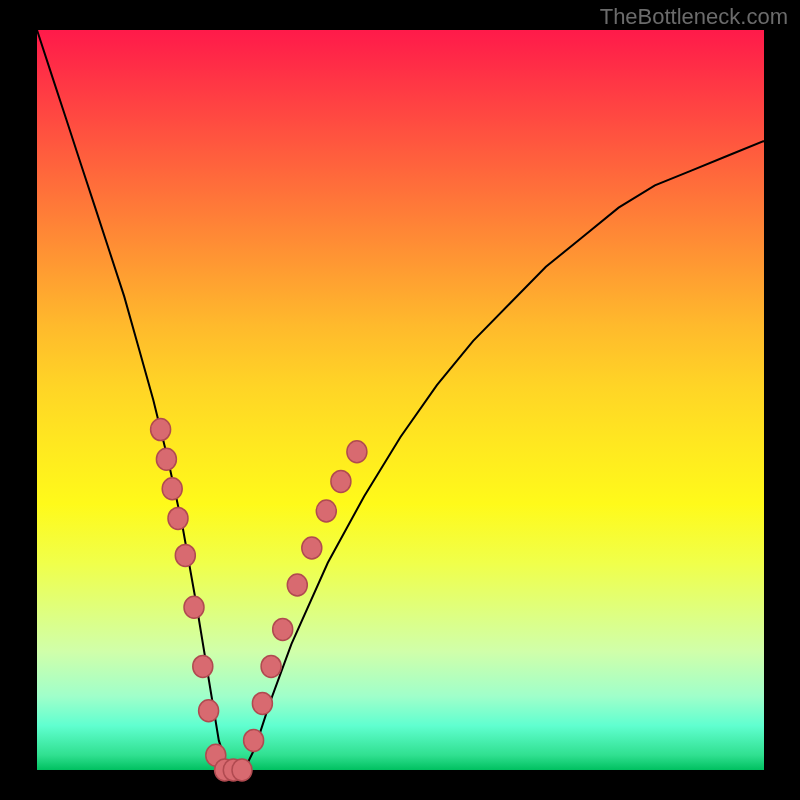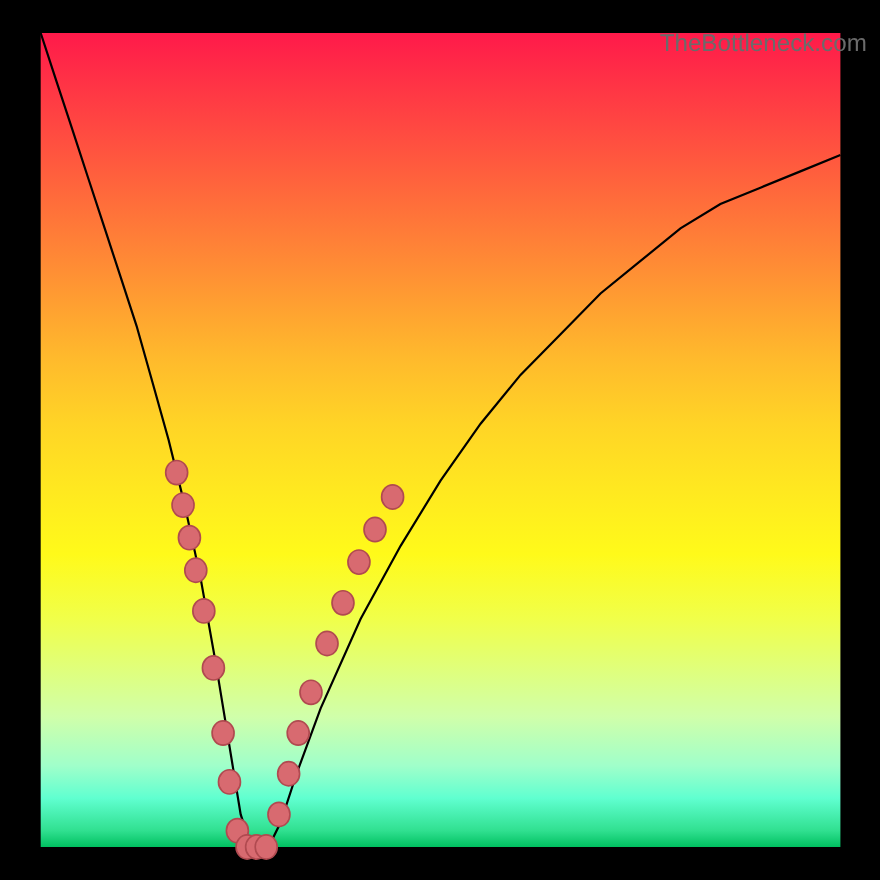--- a/index.html
+++ b/index.html
@@ -11,21 +11,20 @@
     position: relative;
   }
   .watermark {
     position: absolute;
     top: 4px;
     right: 12px;
     color: #6b6b6b;
     font-size: 22px;
     font-weight: 500;
     z-index: 10;
-    margin-top: 22px;
   }
   .plot-area {
     position: absolute;
     left: 37px;
     top: 30px;
     width: 727px;
     height: 740px;
     background: linear-gradient(to bottom,
       #ff1a4a 0%,
       #ff3a44 8%,

